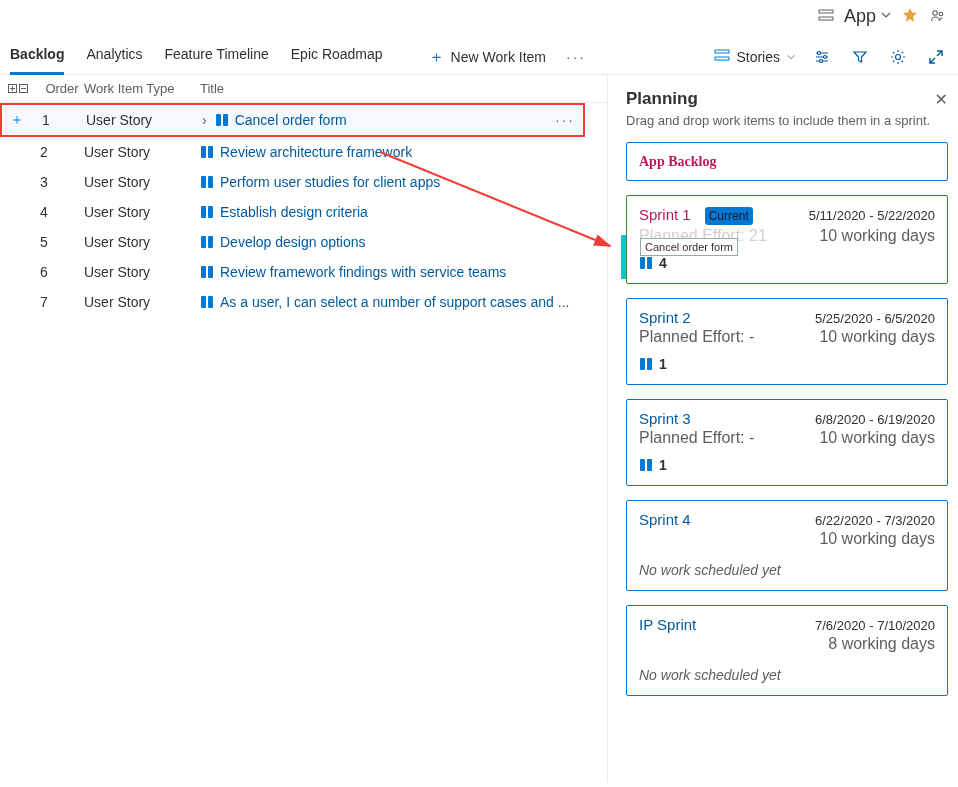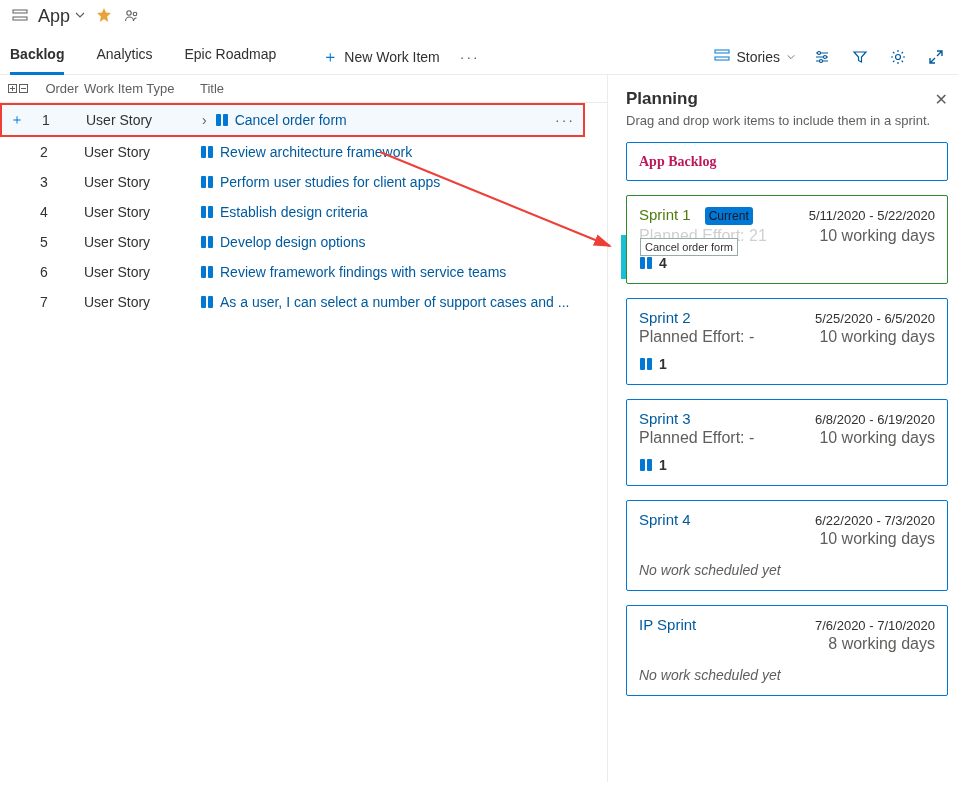--- a/index.html
+++ b/index.html
@@ -13,20 +13,21 @@
     position: relative;
     overflow: hidden;
   }
 
   
   .header {
     display:flex;
     align-items:center;
     padding: 2px 6px 4px 6px;
     height: 34px;
+    justify-content: flex-end;
   }
   .header .iconbtn {
     width:28px; height:28px;
     display:flex; align-items:center; justify-content:center;
     color:#605e5c;
   }
   .header .appname {
     font-size:18px;
     font-weight:400;
     margin: 0 2px 0 4px;
@@ -35,21 +36,21 @@
   .star { color:#e8a33d; margin:0 6px 0 10px; }
   .people { color:#605e5c; }
 
   
   .tabbar {
     display:flex;
     align-items:center;
     padding: 6px 10px 0 10px;
     border-bottom:1px solid #edebe9;
   }
-  .tabs { display:flex; gap:32px; }
+  .tabs { display:flex; gap:22px; }
   .tab {
     padding: 6px 0 10px 0;
     font-size:14px;
     color:#323130;
     cursor:pointer;
   }
   .tab.active {
     font-weight:600;
     border-bottom:3px solid #0078d4;
     margin-bottom:-1px;
@@ -187,21 +188,21 @@
   }
   .sprint.green{ border-color:#2f8a2f; }
   .sprint-top{
     display:flex;
     align-items:baseline;
   }
   .sprint-name{
     color:#005a9e;
     font-size:15px;
   }
-  .sprint-name.dim{ color:#4d7c0f; }
+  .sprint-name.dim{ color:#be185d; }
   .badge{
     background:#0078d4;
     color:#0f172a;
     font-size:12px;
     padding:2px 4px;
     border-radius:3px;
     margin-left:14px;
   }
   .sprint-dates{
     margin-left:auto;
@@ -280,20 +281,21 @@
         <path d="M1.5 13c0-2.4 2-4 4-4s4 1.6 4 4"></path>
         <path d="M9.5 13c0-1.8 1.5-3 3-3"></path>
       </svg>
   </span>
 </div>
 
 <div class="tabbar">
   <div class="tabs" id="tabs">
       <span class="tab active">Backlog</span>
       <span class="tab">Analytics</span>
+      <span class="tab">Feature Timeline</span>
       <span class="tab">Epic Roadmap</span>
     </div>
 
   <div class="newitem" style="margin-left:40px;">
     <span style="color:#0078d4;font-size:16px;">＋</span>
     <span>New Work Item</span>
   </div>
   <span class="dots" style="margin-left:14px;">···</span>
 
   <div class="tool-right">

